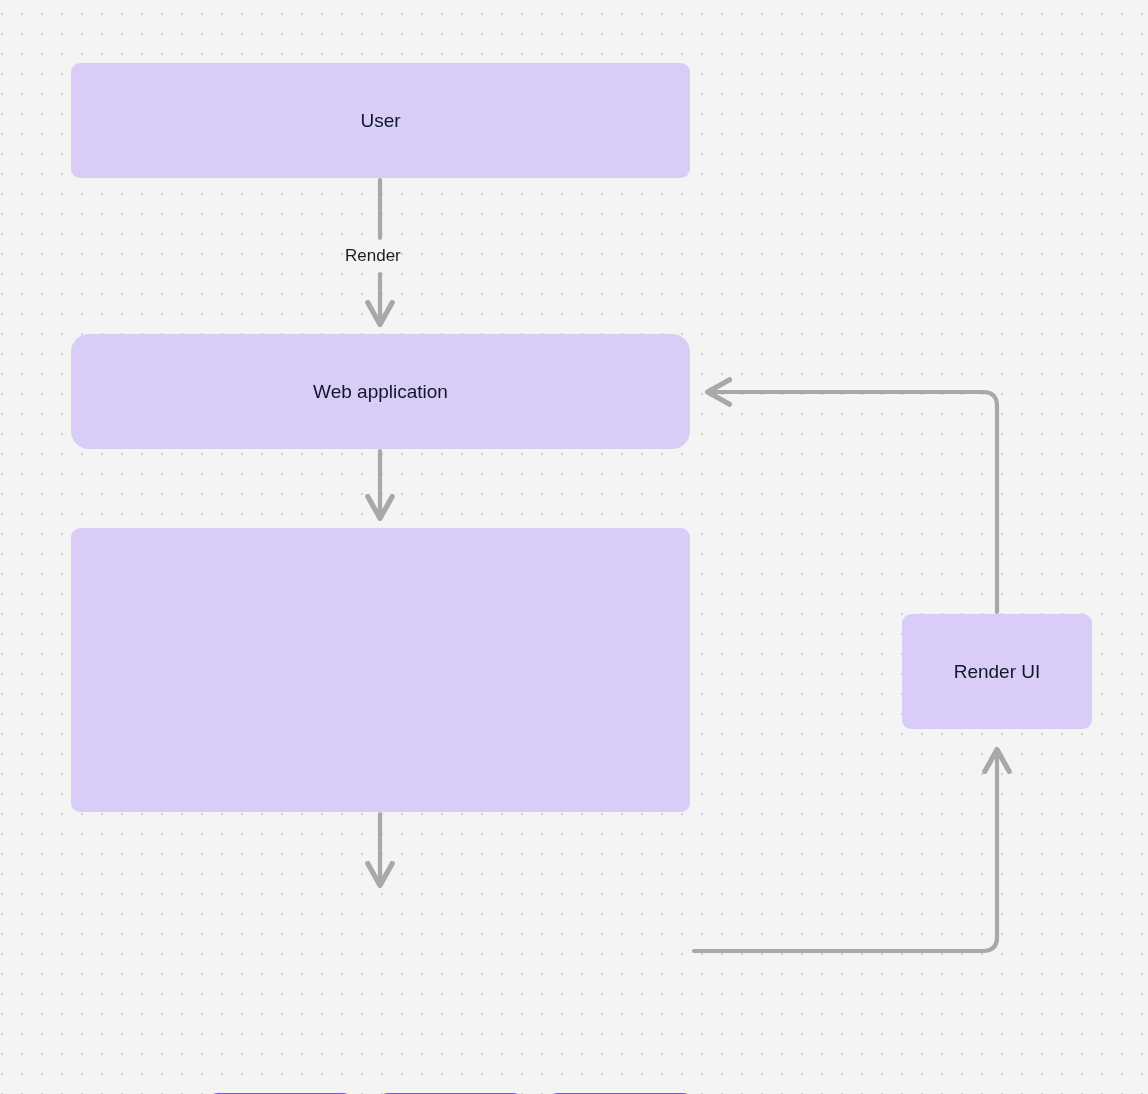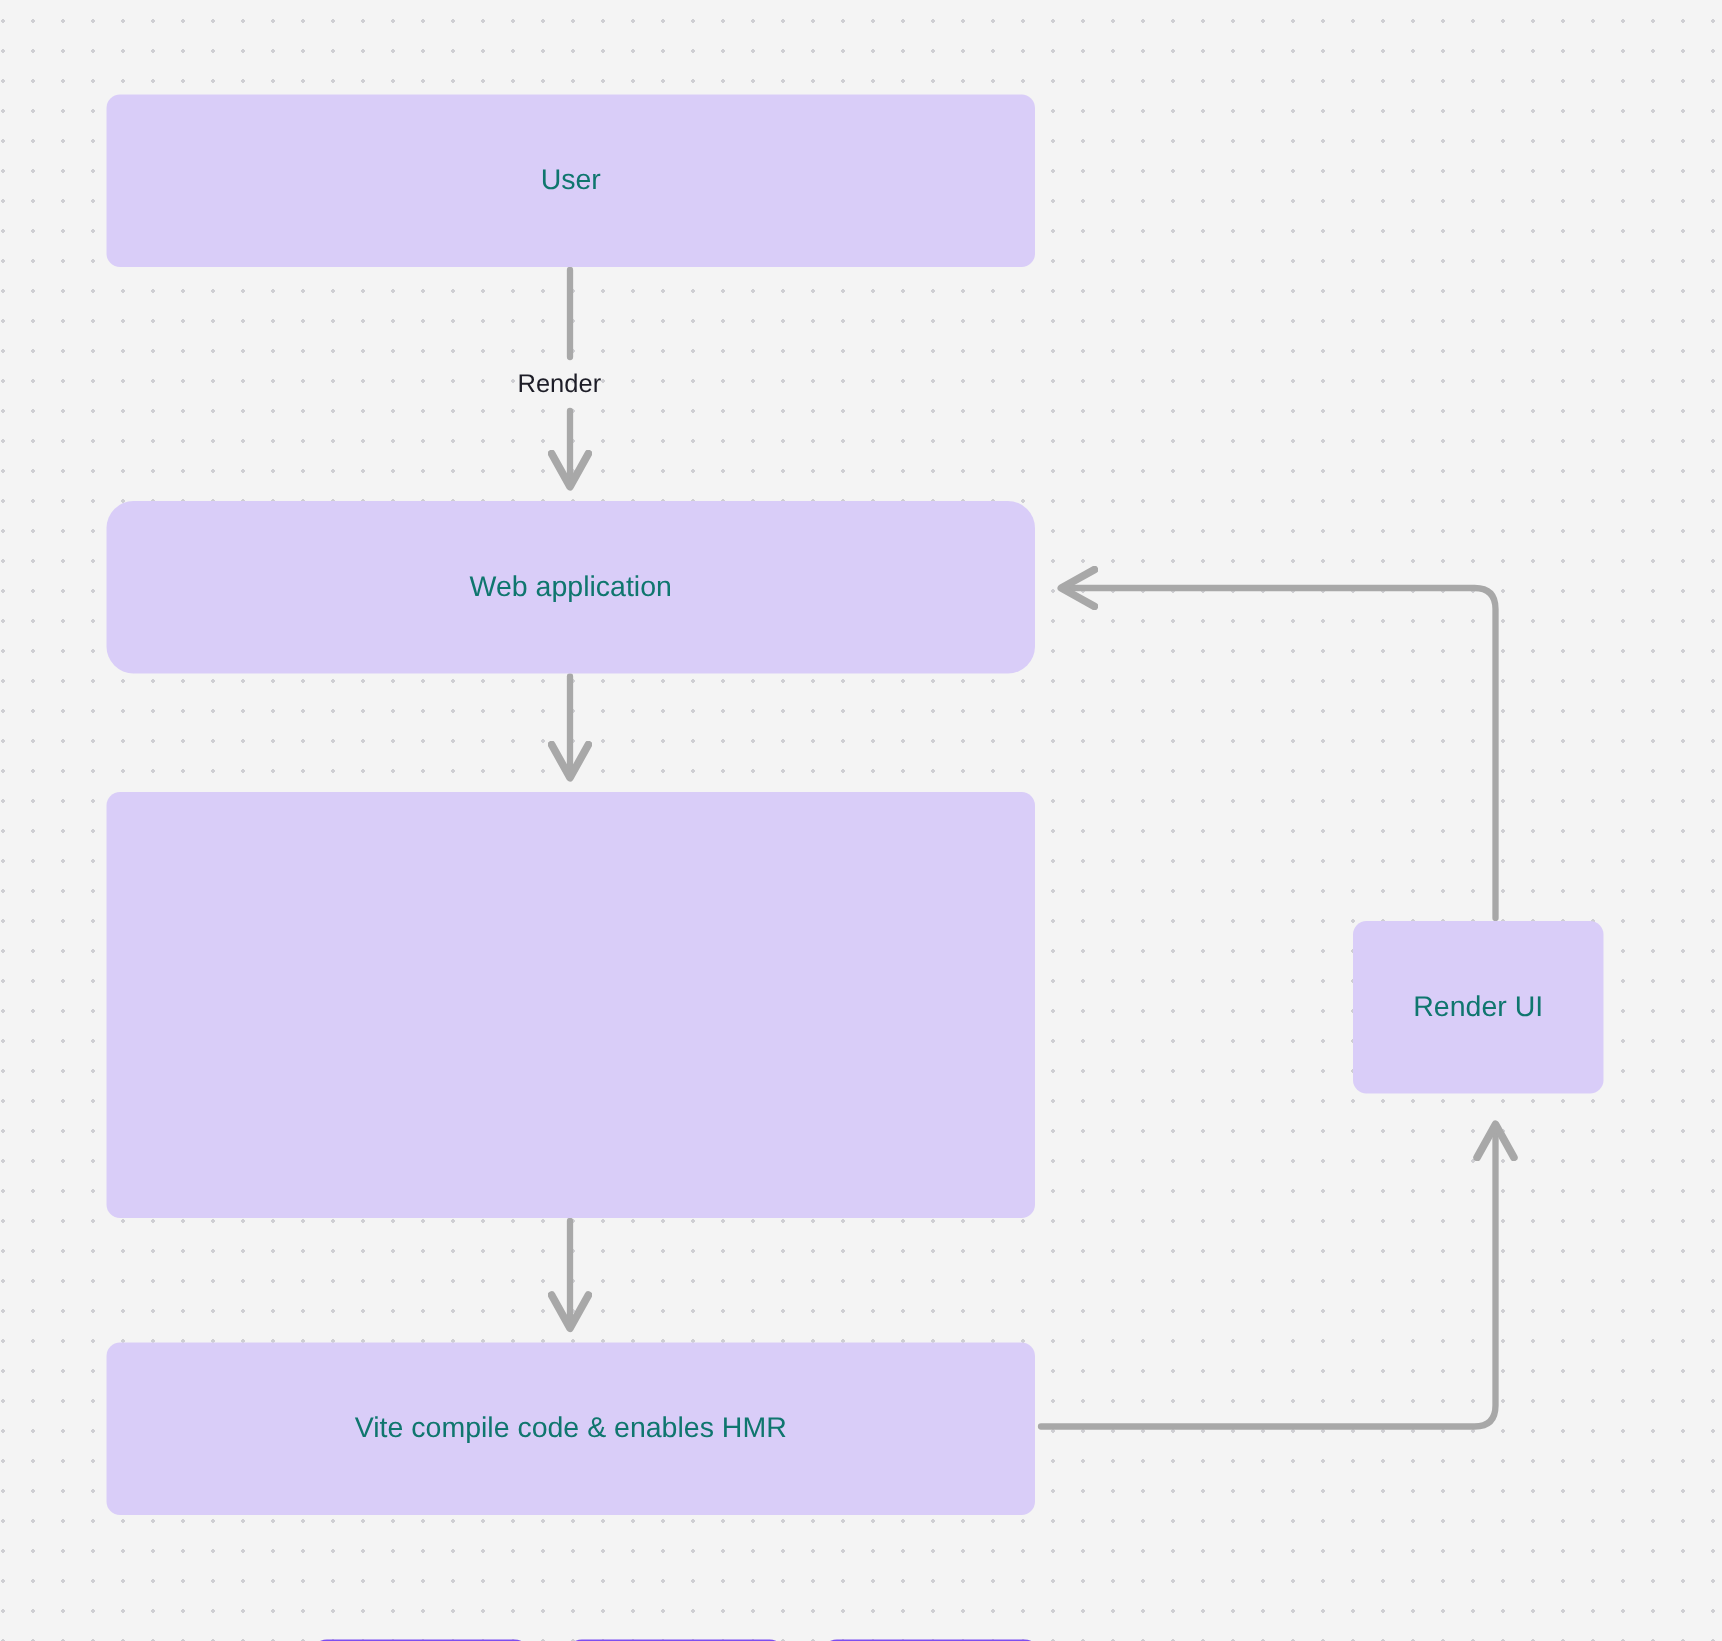--- a/index.html
+++ b/index.html
@@ -25,38 +25,38 @@
     position: absolute;
     box-sizing: border-box;
     border-radius: 9px;
     display: flex;
     align-items: center;
     justify-content: center;
     text-align: center;
   }
   .node-lav {
     background: #d9cdf8;
-    color: #0f766e;
+    color: #0f172a;
     font-size: 19px;
     line-height: 1.35;
   }
   .node-violet {
     background: #7c4ef0;
     color: #ffffff;
     font-size: 18px;
     line-height: 1.55;
     border-radius: 11px;
   }
   
   #node-user      { left: 71px;  top: 63px;  width: 619px; height: 115px; }
   #node-webapp    { left: 71px;  top: 334px; width: 619px; height: 115px; border-radius: 18px; }
   #node-components{ left: 71px;  top: 528px; width: 619px; height: 284px;
                     display: block; }
   #node-vite      { left: 71px;  top: 895px; width: 619px; height: 115px; }
-  #node-render    { left: 902px; top: 614px; width: 167px; height: 115px; }
+  #node-render    { left: 902px; top: 614px; width: 190px; height: 115px; }
 
   #node-html { left: 136px; top: 565px; width: 147px; height: 107px; }
   #node-css  { left: 306px; top: 565px; width: 147px; height: 107px; }
   #node-js   { left: 476px; top: 565px; width: 147px; height: 107px; }
   .edge-layer {
     position: absolute;
     left: 0; top: 0;
     width: 1148px;
     height: 1094px;
     pointer-events: none;
@@ -126,21 +126,18 @@
     <div class="node node-violet" id="node-css">
       
     </div>
 
     <div class="node node-violet" id="node-js">
       
     </div>
 
   </div>
 
-  <div class="node node-lav" id="node-vite">
-    <span>Vite compile code &amp; enables HMR</span>
-  </div>
 
   <div class="node node-lav" id="node-render">
     <span>Render UI</span>
   </div>
 
 </div>
 
 </body></html>

